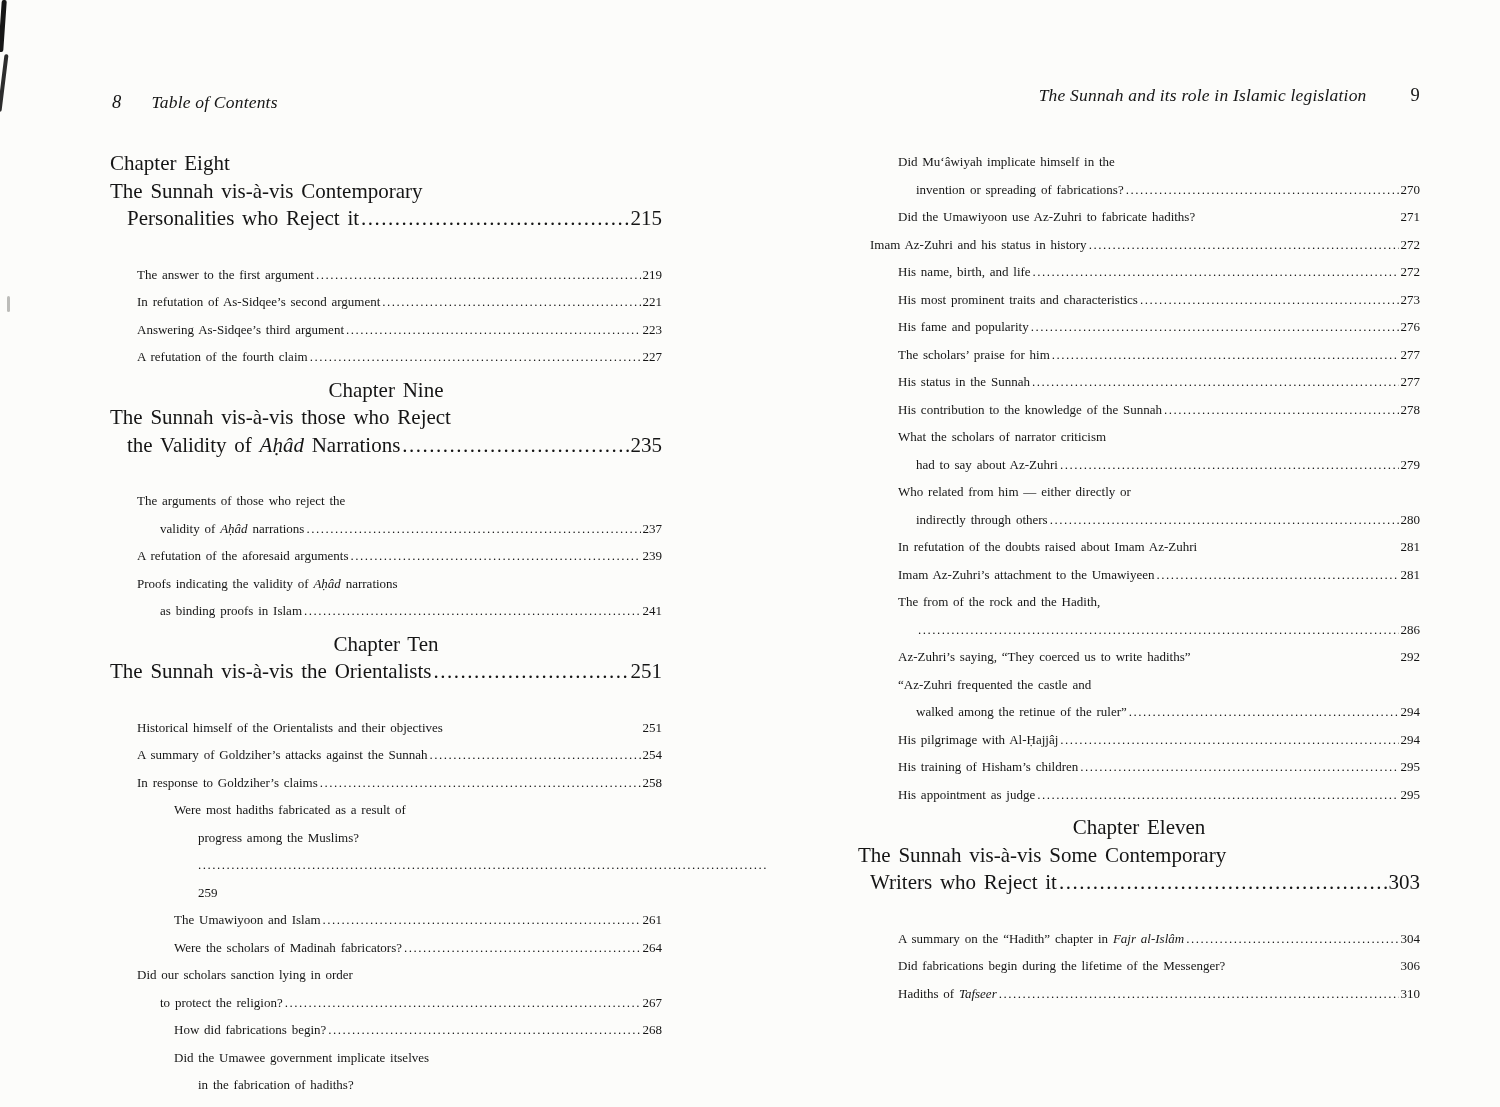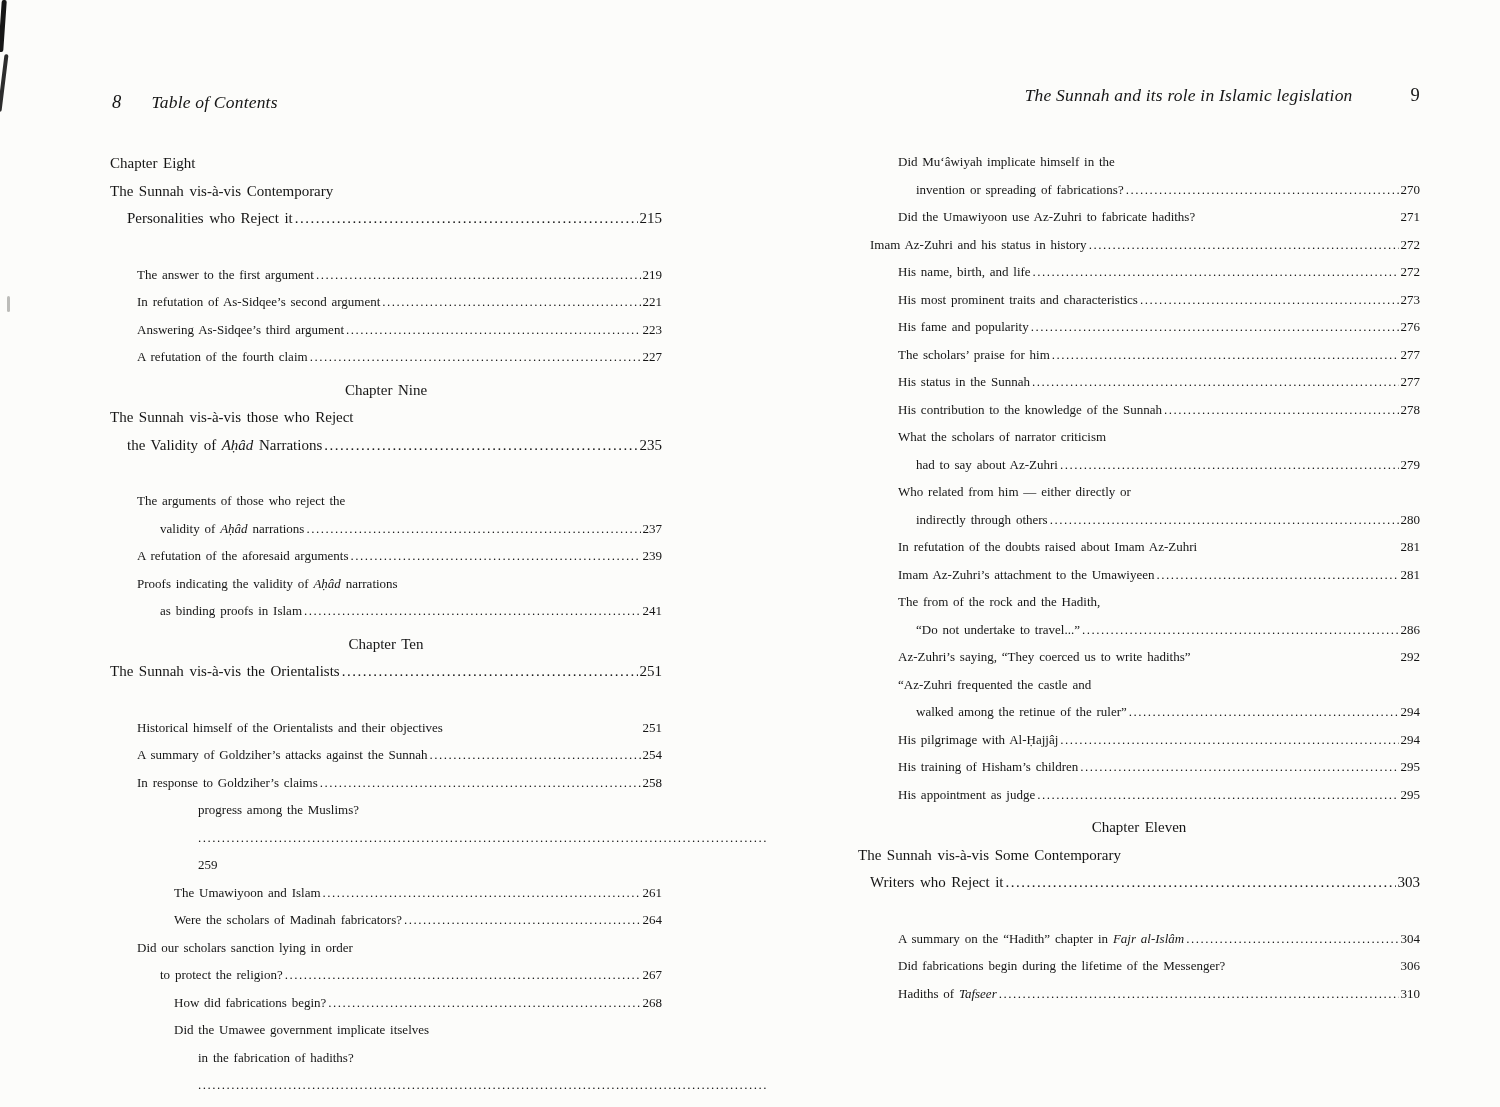--- a/index.html
+++ b/index.html
@@ -19,35 +19,35 @@
 
   .running-head{
     position:absolute;
     font-style:italic;
     font-size:17.5px;
     letter-spacing:.2px;
     display:flex;align-items:baseline;
     white-space:nowrap;
   }
   .head-left{left:112px;top:92px;gap:30px;}
-  .head-right{left:858px;top:85px;width:562px;justify-content:flex-end;gap:58px;}
+  .head-right{left:858px;top:85px;width:562px;justify-content:flex-end;gap:44px;}
   .folio{font-size:18.5px;}
   .folio-right{font-style:normal;}
 
   .col{position:absolute;top:150px;}
   .col-left{left:110px;width:552px;}
   .col-right{left:858px;top:148px;width:562px;}
 
   .line{
     display:flex;align-items:baseline;
     line-height:27.5px;
     font-size:13px;
     word-spacing:.12em;
   }
-  .chapter{font-size:15px;}
+  .chapter{font-size:21px;}
   .mt-gap{margin-top:28px;}
   .mt-chapter{margin-top:6px;justify-content:center;}
 
   .ind-0{padding-left:0;}
   .ind-1{padding-left:17px;}
   .ind-2{padding-left:27px;}
   .ind-3{padding-left:50px;}
   .ind-4{padding-left:64px;}
   .ind-5{padding-left:86px;flex-direction:column;}
   .col-right .ind-1{padding-left:12px;}
@@ -163,20 +163,23 @@
       <div class="line ind-2">
         <span class="txt"><span>A summary of Goldziher’s attacks against the Sunnah</span></span>
         <span class="dots"></span>
         <span class="pg">254</span>
       </div>
       <div class="line ind-2">
         <span class="txt"><span>In response to Goldziher’s claims</span></span>
         <span class="dots"></span>
         <span class="pg">258</span>
       </div>
+      <div class="line ind-4">
+        <span class="txt"><span>Were most hadiths fabricated as a result of</span></span>
+      </div>
       <div class="line ind-5">
         <span class="txt"><span>progress among the Muslims?</span></span>
         <span class="dots"></span>
         <span class="pg">259</span>
       </div>
       <div class="line ind-4">
         <span class="txt"><span>The Umawiyoon and Islam</span></span>
         <span class="dots"></span>
         <span class="pg">261</span>
       </div>
@@ -279,21 +282,20 @@
       </div>
       <div class="line ind-2">
         <span class="txt"><span>Imam Az-Zuhri’s attachment to the Umawiyeen</span></span>
         <span class="dots"></span>
         <span class="pg">281</span>
       </div>
       <div class="line ind-2">
         <span class="txt"><span>The from of the rock and the Hadith,</span></span>
       </div>
       <div class="line ind-3">
-        <span class="txt"><span>“Do not undertake to travel...”</span></span>
         <span class="dots"></span>
         <span class="pg">286</span>
       </div>
       <div class="line ind-2">
         <span class="txt"><span>Az-Zuhri’s saying, “They coerced us to write hadiths”</span></span>
         <span class="gap"></span>
         <span class="pg">292</span>
       </div>
       <div class="line ind-2">
         <span class="txt"><span>“Az-Zuhri frequented the castle and</span></span>

